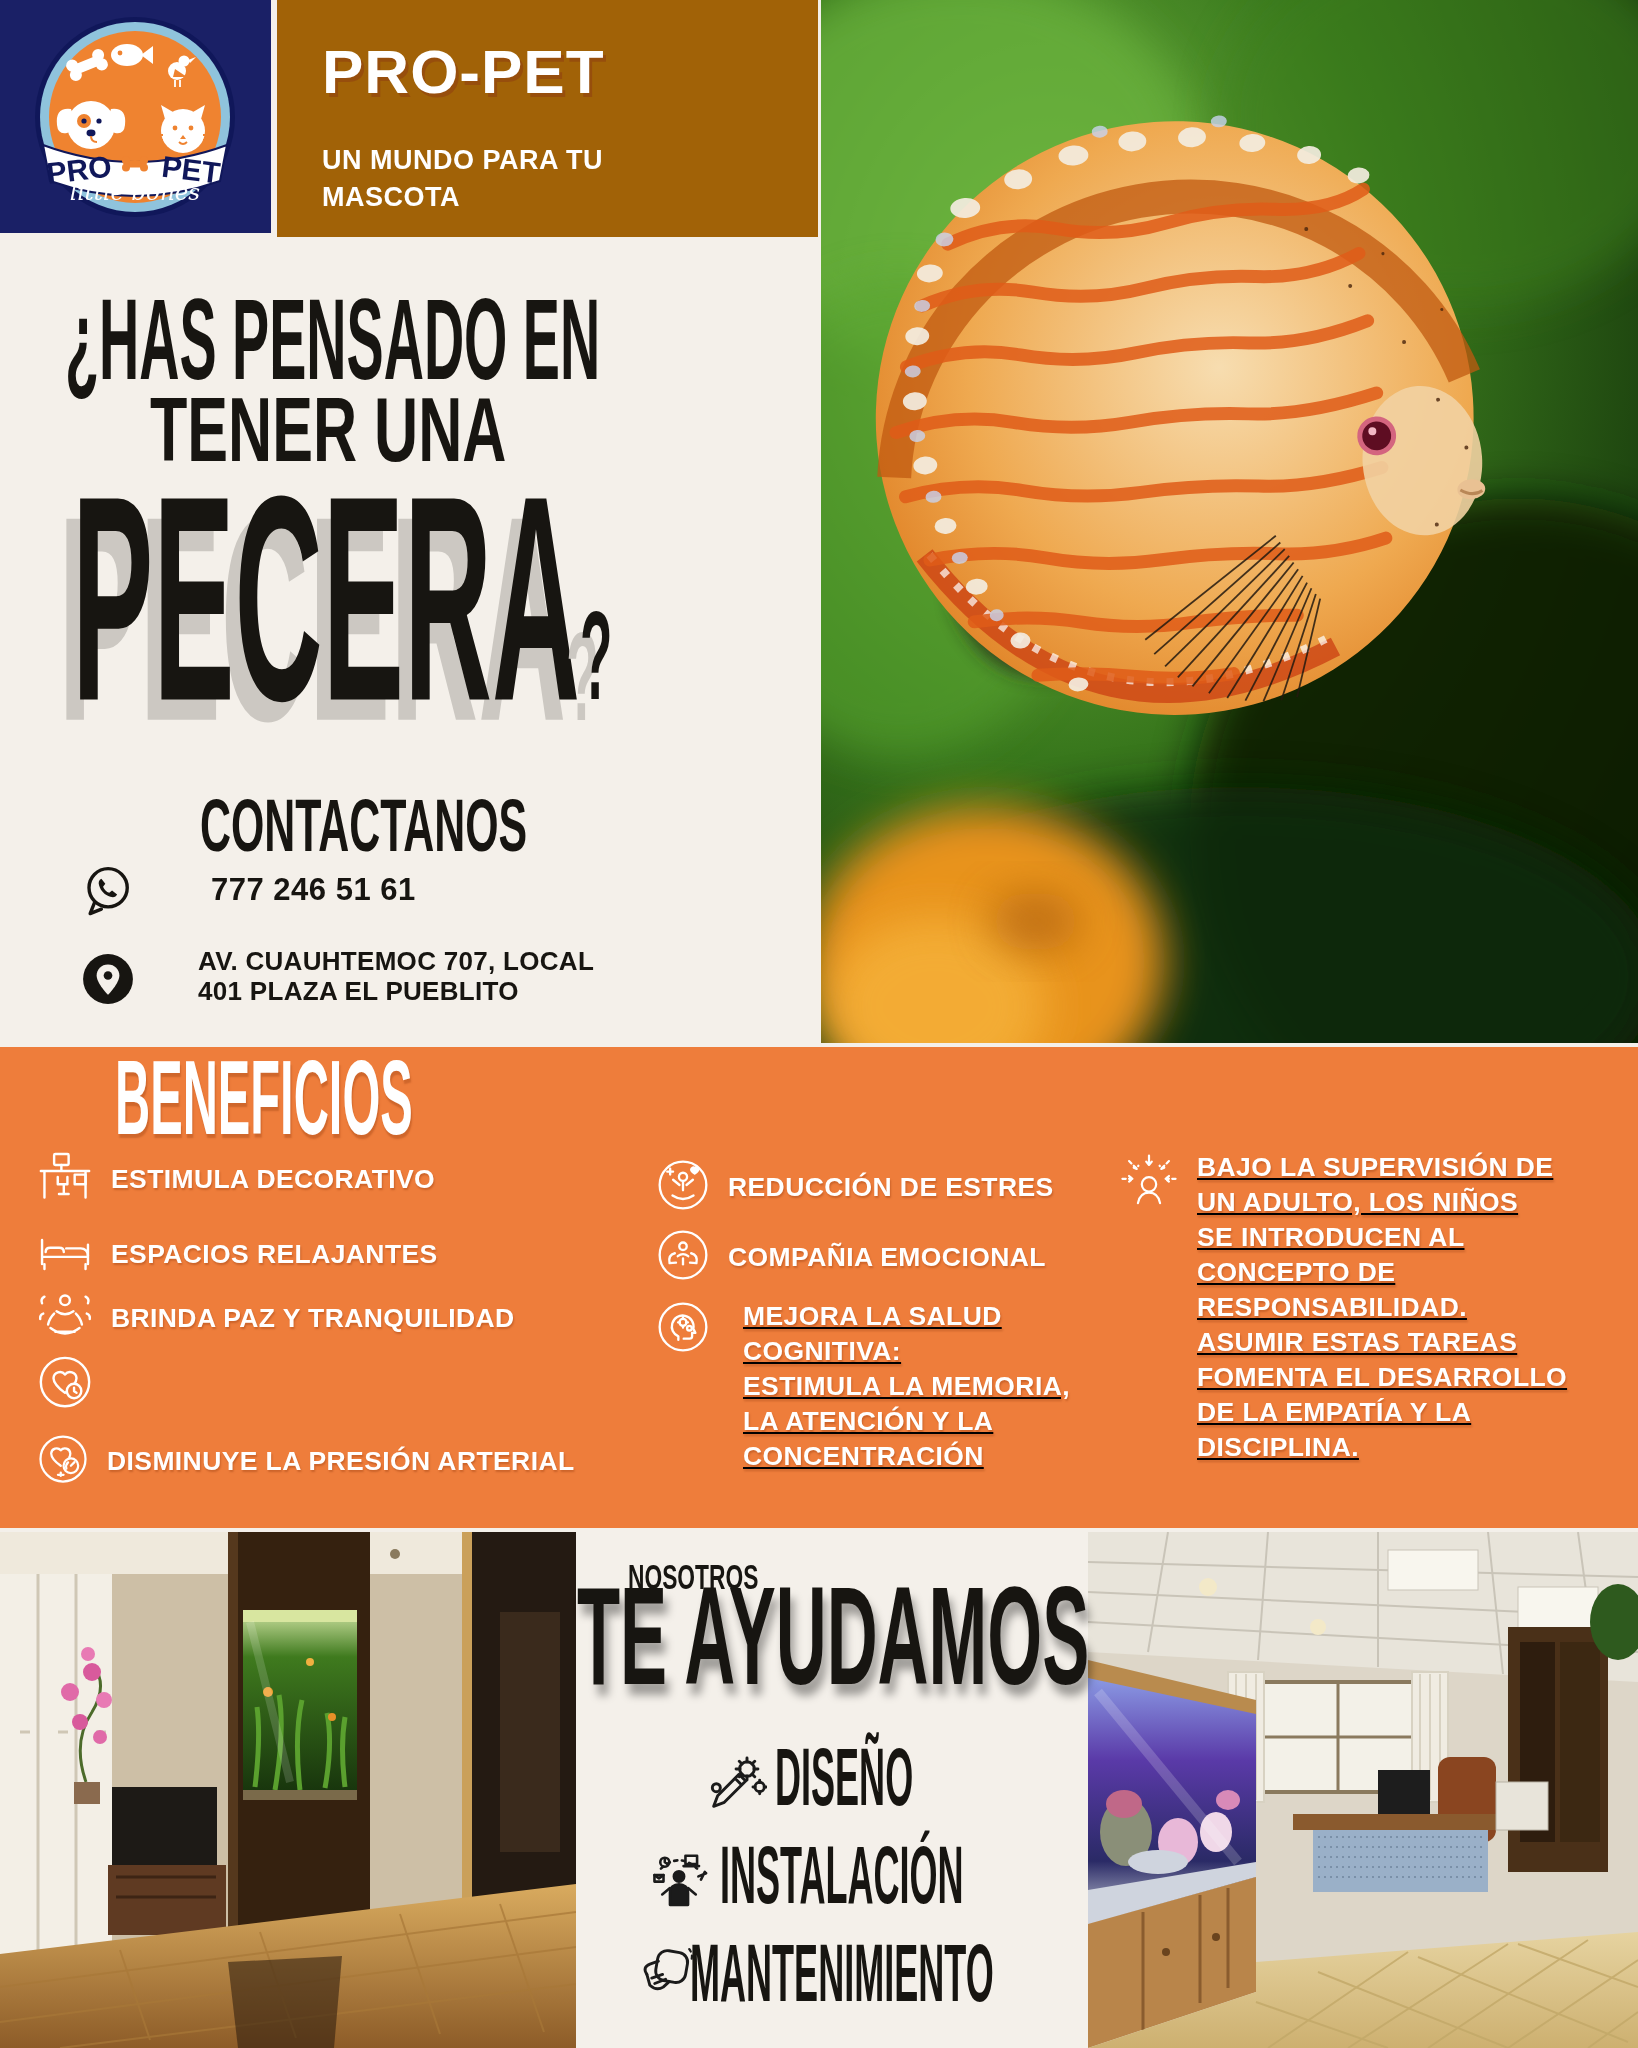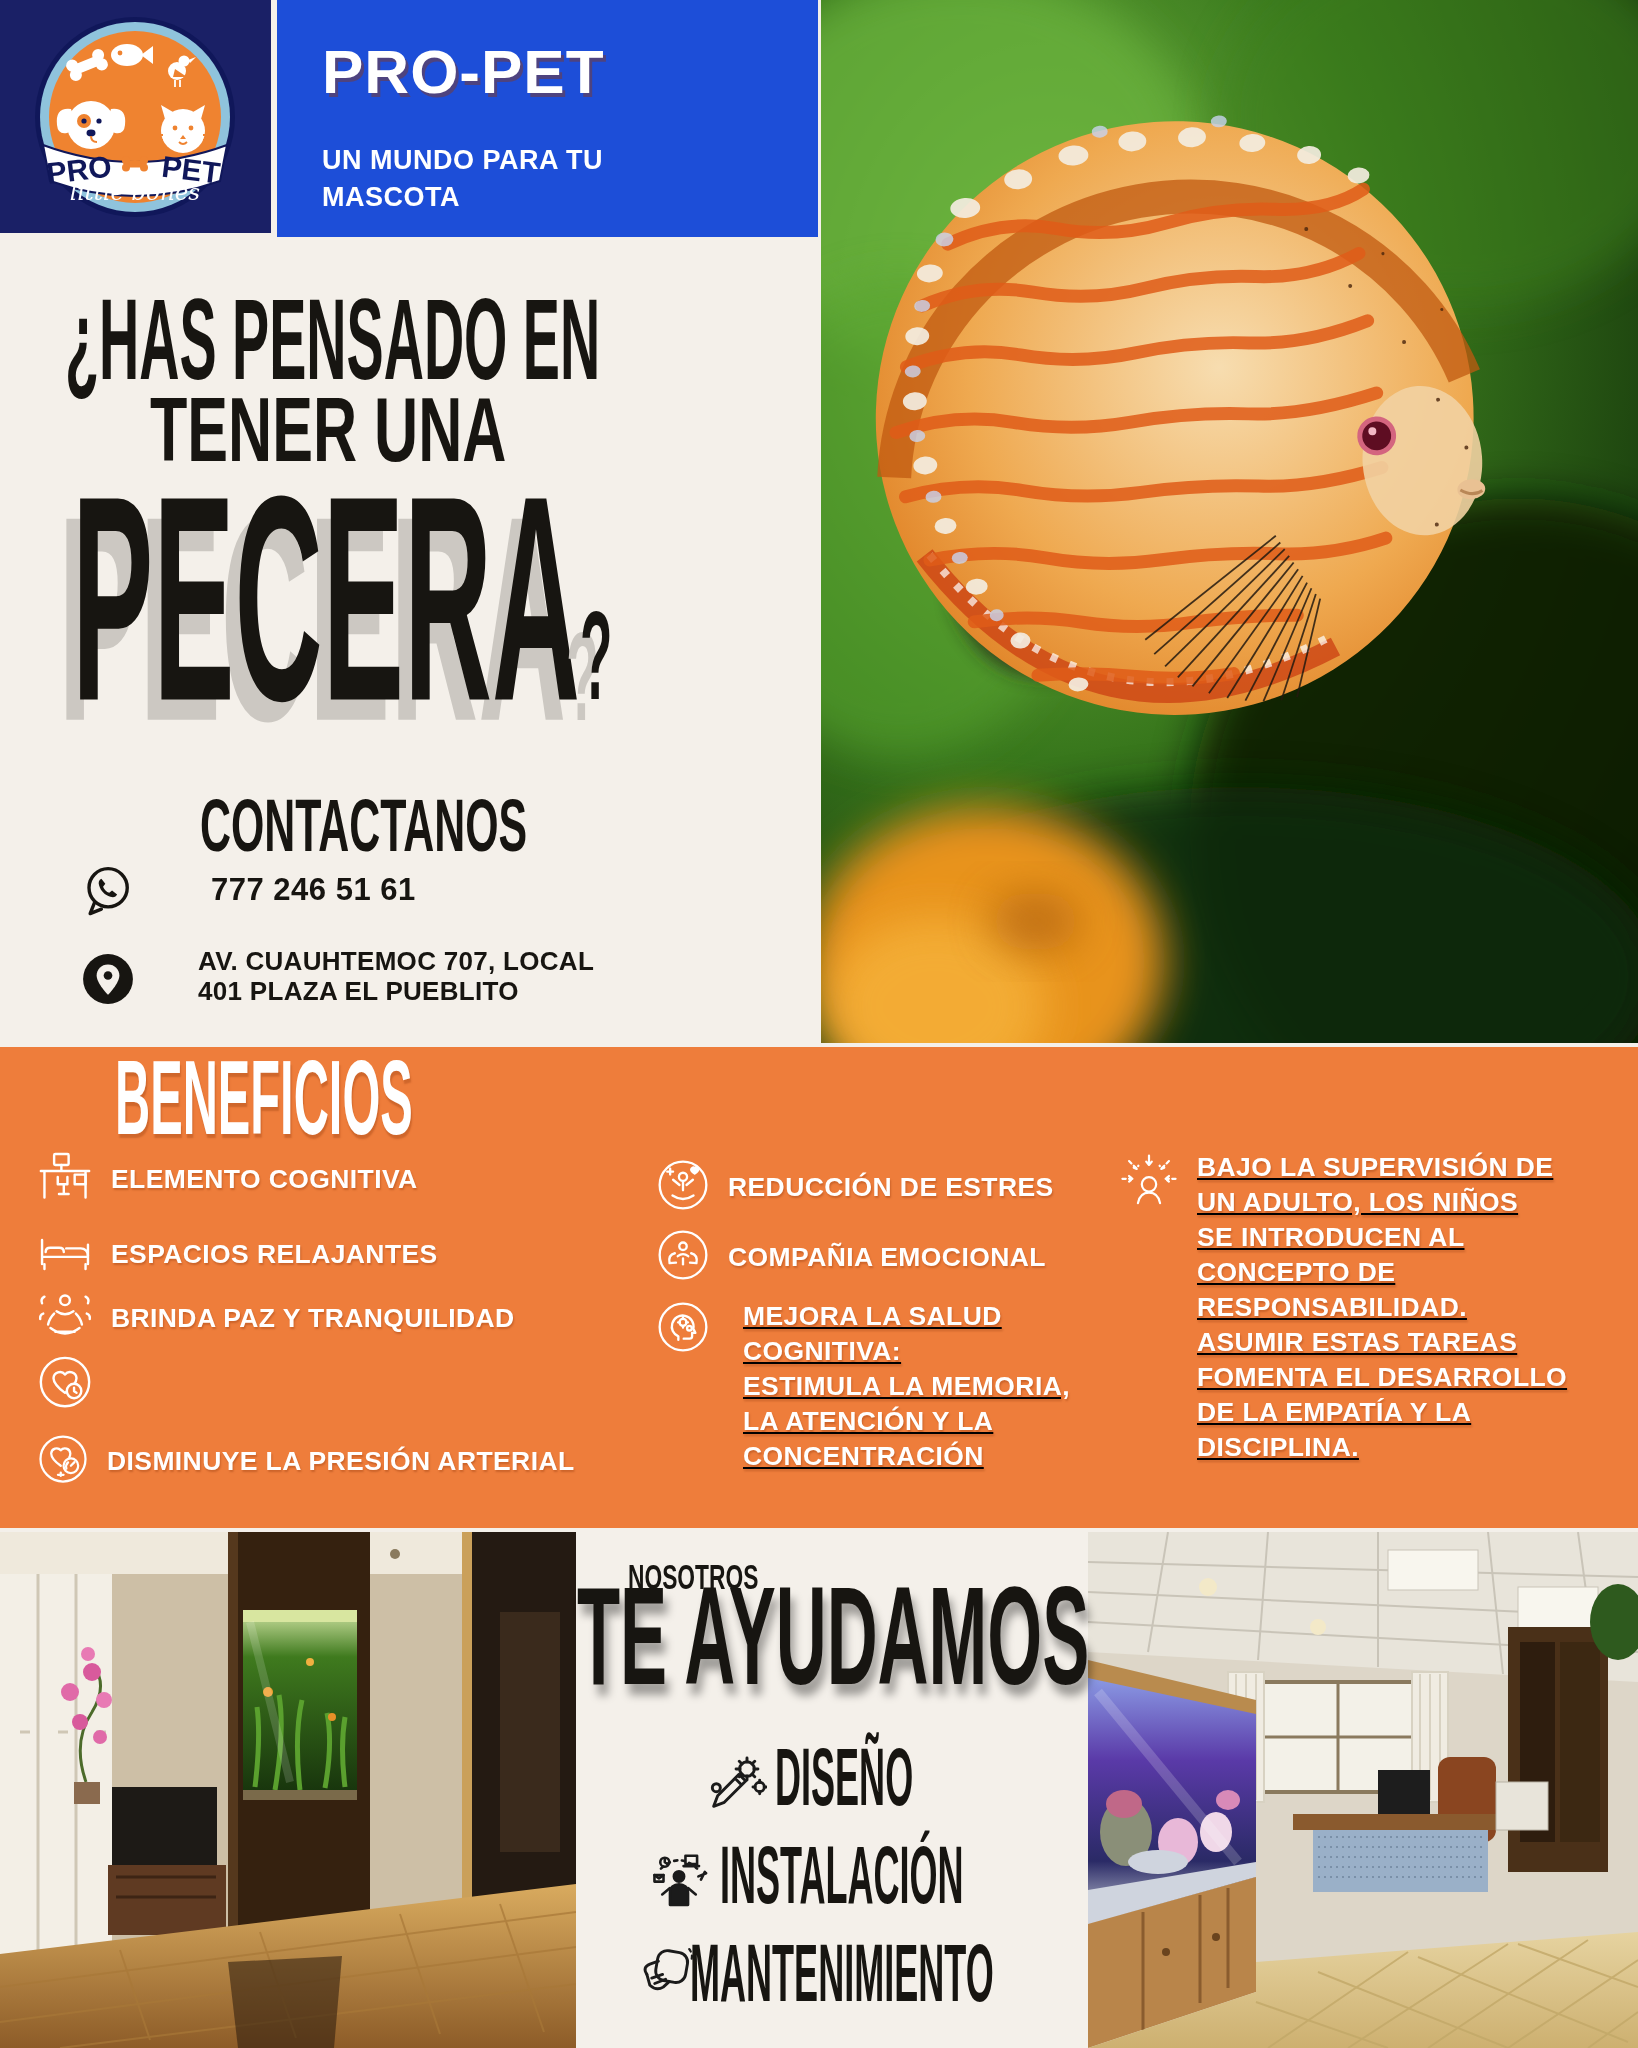--- a/index.html
+++ b/index.html
@@ -4,21 +4,21 @@
 <style>
   html,body{margin:0;padding:0;background:#777;}
   .canvas{position:relative;width:1638px;height:2048px;background:#f4f0ea;overflow:hidden;
           font-family:"Liberation Sans",sans-serif;}
   .abs{position:absolute;}
   .cond{display:inline-block;white-space:nowrap;font-weight:700;line-height:1;transform-origin:left top;}
   .pre{white-space:pre-line;}
 
   
   .logo-block{left:0;top:0;width:271px;height:233px;background:#1a2066;}
-  .brand-block{left:277px;top:0;width:541px;height:237px;background:#1d4ed8;}
+  .brand-block{left:277px;top:0;width:541px;height:237px;background:#a16207;}
   .brand-title{left:45px;top:36px;font-size:62px;font-weight:700;color:#fff;letter-spacing:1px;
                text-shadow:3px 4px 0 rgba(140,55,20,.45);}
   .brand-tagline{left:45px;top:142px;font-size:27px;font-weight:700;color:#fff;line-height:37px;letter-spacing:.5px;}
 
   
   .hero-photo{left:818px;top:0;width:820px;height:1047px;border-left:3px solid #f4f0ea;border-bottom:4px solid #f4f0ea;box-sizing:border-box;}
   .hero-photo svg{display:block;width:100%;height:100%;}
 
   
   .ink{color:#171511;}
@@ -277,21 +277,21 @@
     <div class="b-item" style="left:36px;top:101px;">
       <span class="b-ico">
         <svg width="58" height="58" viewBox="0 0 48 48" fill="none" stroke="#fff" stroke-width="2" stroke-linecap="round" stroke-linejoin="round">
           <rect x="15" y="5" width="12" height="9" rx="1"></rect>
             <path d="M21 14 v4"></path>
           <path d="M4 19 h40 M7 19 v22 M41 19 v22"></path>
           <rect x="32" y="22" width="9" height="8"></rect>
           <path d="M18 24 v6 h8 v-6 M23 31 v4 M19 38 h8 M23 35 v3"></path>
         </svg>
       </span>
-      <span class="b-txt pre">ELEMENTO COGNITIVA</span>
+      <span class="b-txt pre">ESTIMULA DECORATIVO</span>
     </div>
     <div class="b-item" style="left:36px;top:176px;">
       <span class="b-ico">
         <svg width="58" height="58" viewBox="0 0 48 48" fill="none" stroke="#fff" stroke-width="2" stroke-linecap="round" stroke-linejoin="round">
           <path d="M5 14 v20 M43 18 v16 M5 28 h38 M7 34 v4 M41 34 v4"></path>
           <path d="M8 24 c0-2.2 1.6-3.5 3.8-3.5 h7.4 c2.2 0 3.8 1.3 3.8 3.5"></path>
           <path d="M25 21 h12 c3.5 0 6 2.6 6 6"></path>
         </svg>
       </span>
       <span class="b-txt pre">ESPACIOS RELAJANTES</span>

